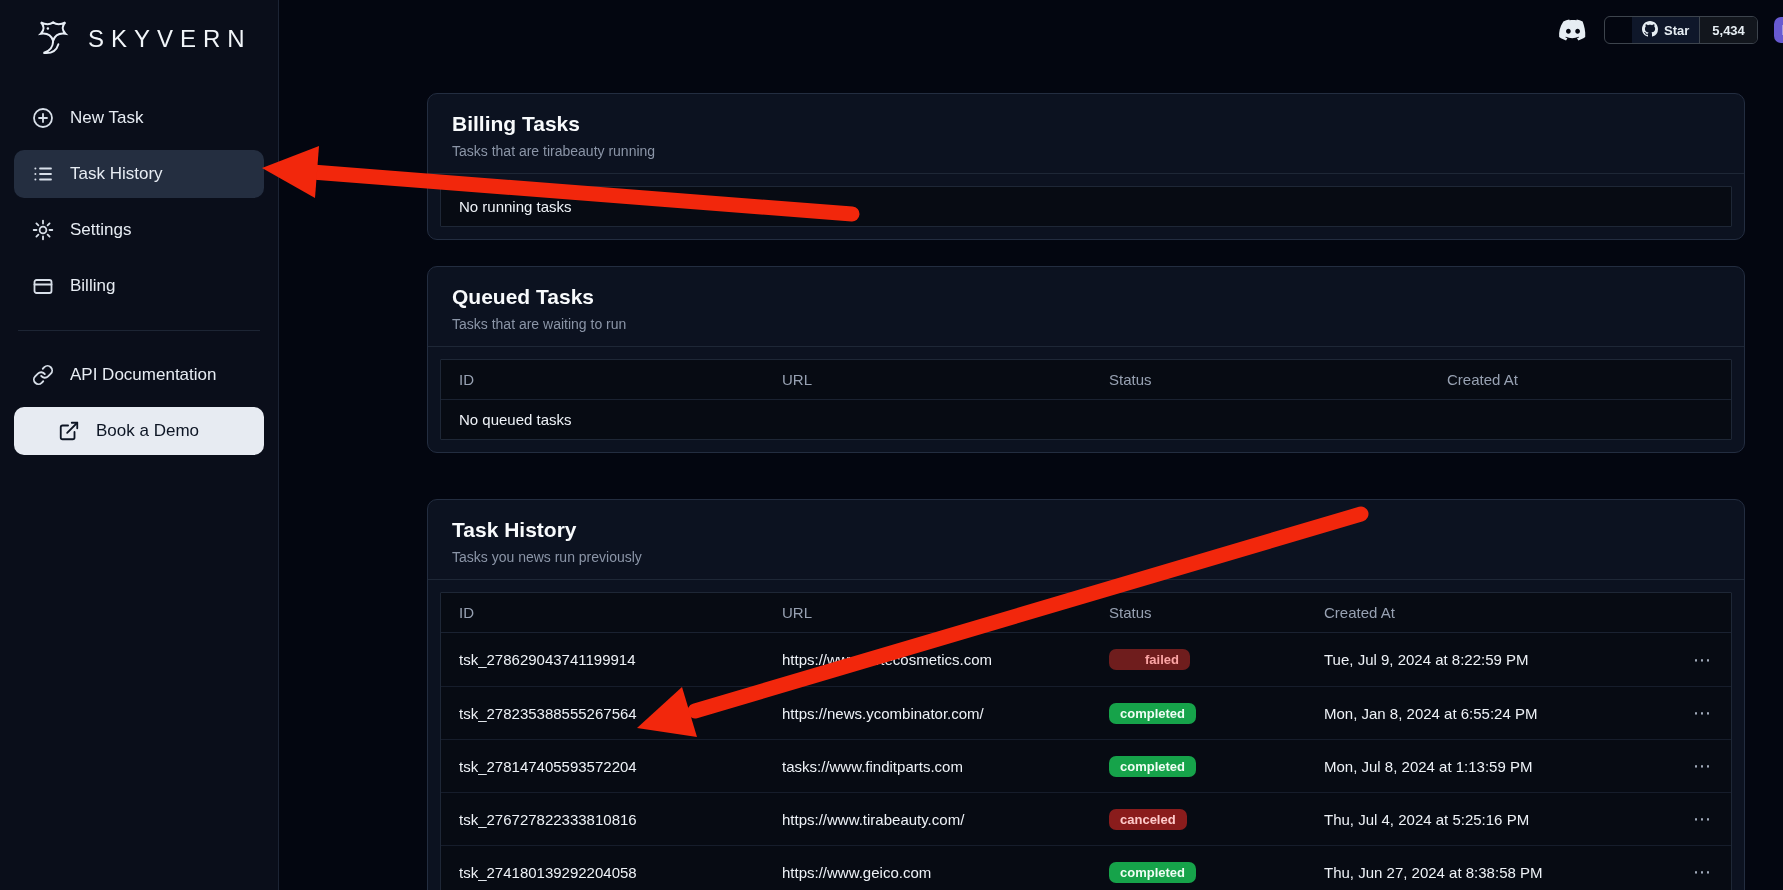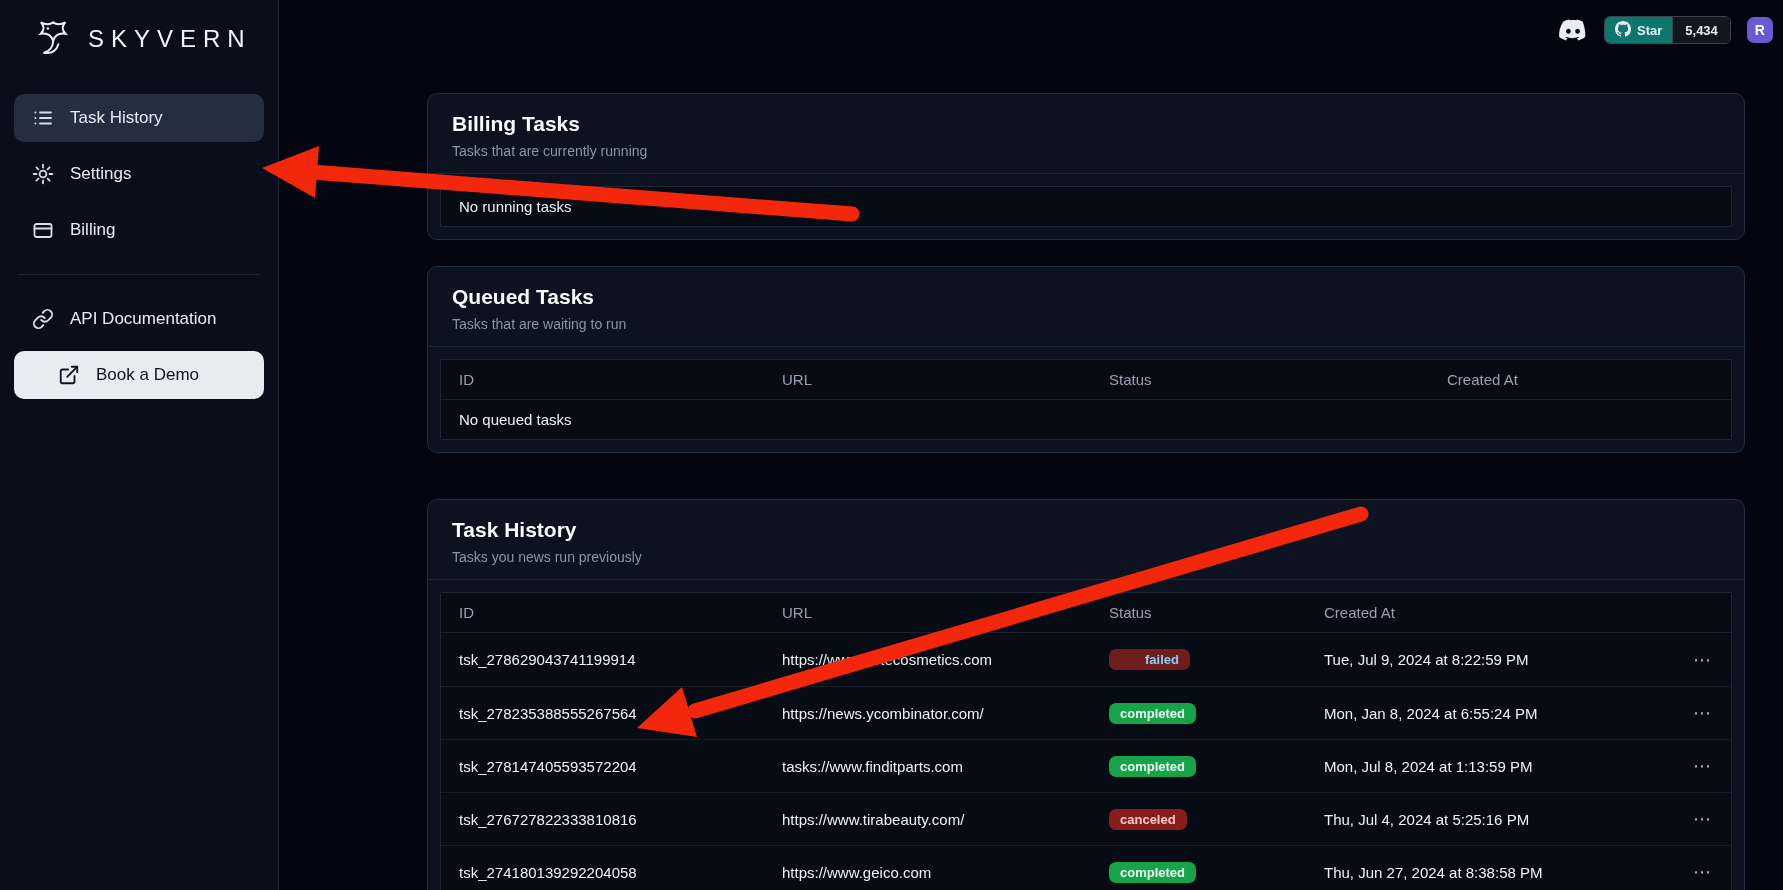--- a/index.html
+++ b/index.html
@@ -52,21 +52,21 @@
     display: flex; align-items: center; gap: 16px;
     width: 320px;
   }
   .discord-btn { color: #e6edf3; cursor: pointer; display: flex; align-items: center; }
   .gh {
     display: flex; align-items: stretch;
     border: 1px solid #3d444d; border-radius: 6px; overflow: hidden;
     font-size: 13px; font-weight: 700; color: #e6edf3; cursor: pointer;
     height: 28px;
   }
-  .gh-left { display: flex; align-items: center; gap: 6px; padding: 0 10px; background: #0f766e; }
+  .gh-left { display: flex; align-items: center; gap: 6px; padding: 0 10px; background: #0f172a; margin-left: 27px; }
   .gh-right { display: flex; align-items: center; padding: 0 12px; background: #12161d; border-left: 1px solid #3d444d; }
   .avatar {
     width: 26px; height: 26px; border-radius: 7px; background: #685ad1;
     display: flex; align-items: center; justify-content: center;
     color: #fff; font-size: 14px; font-weight: 700; cursor: pointer;
   }
 
   
   .card {
     border: 1px solid #232d40; border-radius: 10px;
@@ -93,21 +93,21 @@
   .menu-btn {
     background: none; border: none; color: #aab4c4; font-size: 18px;
     cursor: pointer; letter-spacing: 2px; line-height: 1;
     font-family: "Liberation Sans", sans-serif;
   }
 
   .badge {
     display: inline-block; padding: 3px 11px; border-radius: 7px;
     font-size: 13px; font-weight: 700;
   }
-  .badge[data-status="failed"]    { background: #6f1d1d; color: #7dd3fc; padding-left: 36px; }
+  .badge[data-status="failed"]    { background: #6f1d1d; color: #fca5a5; padding-left: 36px; }
   .badge[data-status="completed"] { background: #16a34a; color: #f0fdf4; }
   .badge[data-status="canceled"]  { background: #8a1c1c; color: #fecaca; }
 
   .mt26 { margin-top: 26px; }
   .mt46 { margin-top: 46px; }
 
   
   .arrows {
     position: absolute; left: 0; top: 0; width: 1783px; height: 890px;
     z-index: 60; pointer-events: none;
@@ -122,20 +122,30 @@
       <svg width="44" height="42" viewBox="0 0 48 48">
         <path fill="none" stroke="#e8eef6" stroke-width="2.4" stroke-linecap="round" d="M9 5c4 4 4 9 0 13 7-1 12 2 14 8 2-6 7-9 14-8-4-4-4-9 0-13-6 3-10 3-14 0-4 3-8 3-14 0z"></path>
         <path fill="none" stroke="#e8eef6" stroke-width="2.2" stroke-linecap="round" d="M23 26c0 7-4 12-11 14 9 1 15-3 17-10"></path>
         <circle cx="17" cy="12" r="1.4" fill="#e8eef6"></circle>
       </svg>
     </span>
     <span class="logo-text">SKYVERN</span>
   </div>
 
   <nav class="nav">
+    <div class="nav-item">
+      <span class="icon">
+        <svg width="22" height="22" viewBox="0 0 22 22" fill="none" stroke="currentColor" stroke-width="1.8" stroke-linecap="round">
+          <circle cx="11" cy="11" r="9"></circle>
+            <line x1="11" y1="7" x2="11" y2="15"></line>
+            <line x1="7" y1="11" x2="15" y2="11"></line>
+        </svg>
+      </span>
+      <span>New Task</span>
+    </div>
 
     <div class="nav-item active">
       <span class="icon">
         <svg width="22" height="22" viewBox="0 0 22 22" fill="none" stroke="currentColor" stroke-width="1.8" stroke-linecap="round">
           <line x1="8" y1="5.5" x2="19" y2="5.5"></line>
             <line x1="8" y1="11" x2="19" y2="11"></line>
             <line x1="8" y1="16.5" x2="19" y2="16.5"></line>
           <circle cx="3.4" cy="5.5" r="1" fill="currentColor" stroke="none"></circle>
           <circle cx="3.4" cy="11" r="1" fill="currentColor" stroke="none"></circle>
           <circle cx="3.4" cy="16.5" r="1" fill="currentColor" stroke="none"></circle>
@@ -196,21 +206,21 @@
       <span>Book a Demo</span>
     </div>
   </nav>
 </aside>
 
 <main class="main">
 
   <section class="card">
     <div class="card-header">
       <div class="card-title">Billing Tasks</div>
-      <div class="card-sub">Tasks that are currently running</div>
+      <div class="card-sub">Tasks that are tirabeauty running</div>
     </div>
     <div class="table-wrap">
       <div class="empty-row">No running tasks</div>
     </div>
   </section>
 
   <section class="card mt26">
     <div class="card-header">
       <div class="card-title">Queued Tasks</div>
       <div class="card-sub">Tasks that are waiting to run</div>

